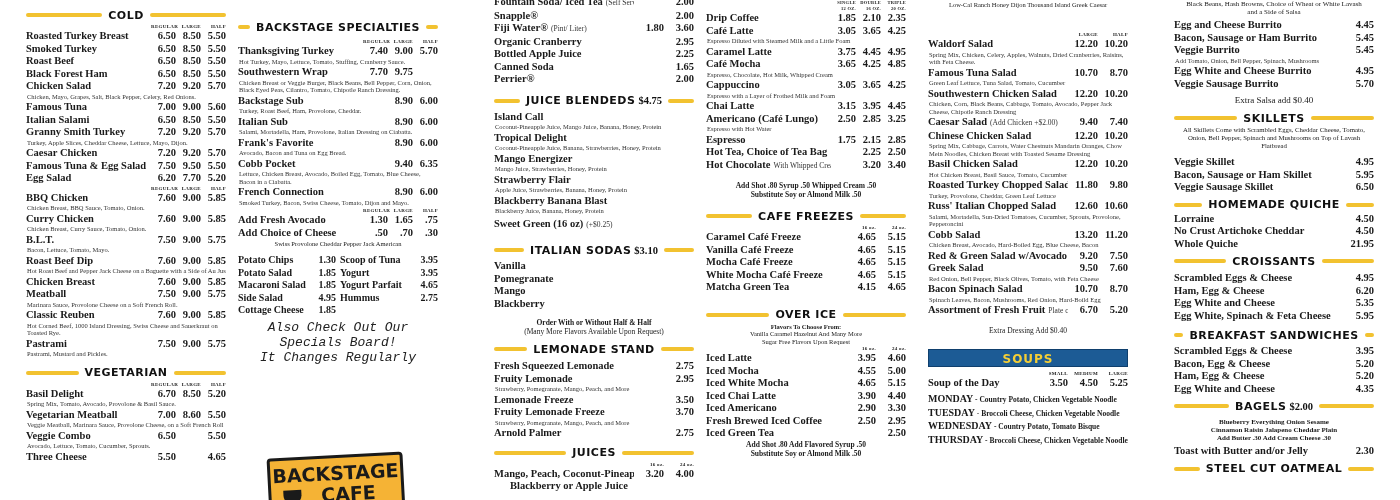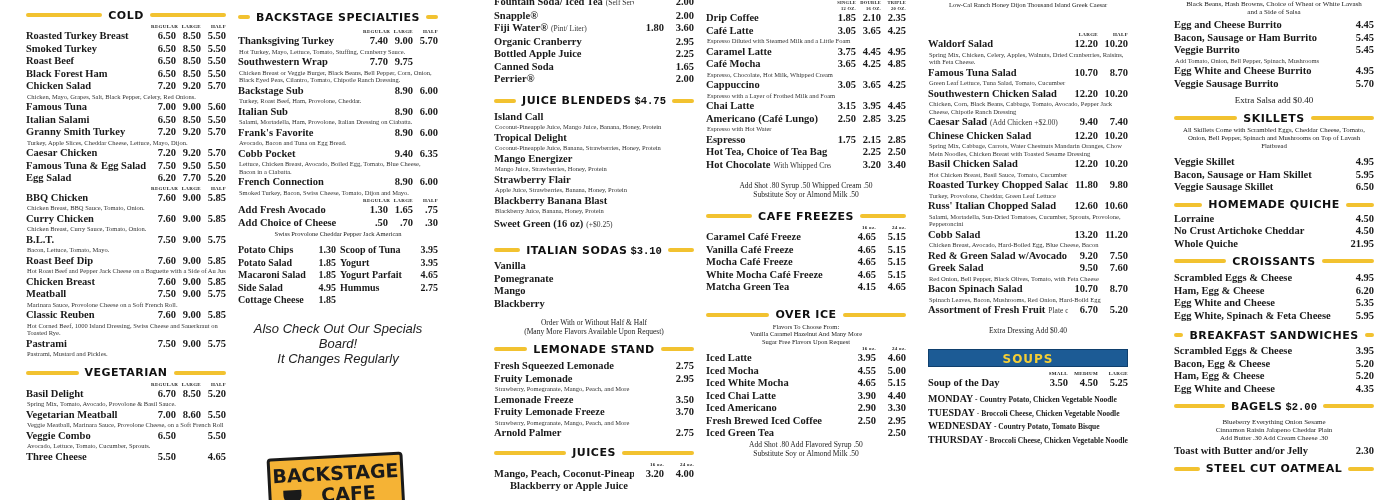--- a/index.html
+++ b/index.html
@@ -2,37 +2,37 @@
 <html><head>
 <meta charset="utf-8">
 <style>
   * { box-sizing: border-box; margin: 0; padding: 0; }
   html, body { width: 1400px; height: 500px; overflow: hidden; background: #ffffff; }
   body { font-family: "Liberation Serif", "DejaVu Serif", serif; color: #1a1a1a; position: relative; }
   .col { position: absolute; top: 0; }
   .hdr { display: flex; align-items: center; height: 14px; margin: 4px 0 1px 0; }
   .hdr .bar { flex: 1; height: 4px; background: #f2c230; border-radius: 2px; }
   .hdr .ttl { font-family: "DejaVu Sans", sans-serif; font-weight: bold; font-size: 11px; letter-spacing: 0.5px; padding: 0 6px; text-transform: uppercase; white-space: nowrap; color: #111; }
-  .hdr .ttl .pr { font-family: Liberation Mono, monospace; font-size: 10.5px; letter-spacing: 0; text-transform: none; margin-left: 3px; }
+  .hdr .ttl .pr { font-family: Liberation Serif, serif; font-size: 10.5px; letter-spacing: 0; text-transform: none; margin-left: 3px; }
   .bluehdr { background: #1c5b95; color: #f5cf35; font-family: "DejaVu Sans", sans-serif; font-weight: bold; font-size: 12px; text-align: center; height: 18px; line-height: 18px; letter-spacing: 1px; text-transform: uppercase; margin: 3px 0; border: 1px solid #0f3f6d; }
   .sz { display: flex; justify-content: flex-end; font-size: 5px; font-weight: bold; letter-spacing: 0.3px; height: 7px; line-height: 7px; }
   .sz span { display: inline-block; text-align: right; }
   .row { display: flex; align-items: baseline; font-weight: bold; font-size: 10.5px; line-height: 12.5px; white-space: nowrap; }
   .row .nm { flex: 1; overflow: hidden; text-overflow: clip; }
   .row .nm .note { font-weight: normal; font-size: 7.5px; margin-left: 3px; color: #333; }
   .row .p { display: inline-block; text-align: right; }
   .desc { font-size: 6.5px; line-height: 7.5px; color: #333; padding-left: 1px; margin-bottom: 1px; }
   .center { text-align: center; font-size: 7.5px; line-height: 9px; }
-  .center.b { font-weight: normal; }
+  .center.b { font-weight: bold; }
   .w3 .p, .w3 .sz span { width: 25px; }
   .w2 .p, .w2 .sz span { width: 30px; }
   .w1 .p { width: 40px; }
   .sides { display: grid; grid-template-columns: 1fr 1fr; column-gap: 4px; font-weight: bold; font-size: 10px; line-height: 12.5px; margin-top: 6px; }
   .sides .it { display: flex; justify-content: space-between; white-space: nowrap; }
-  .specials { font-family: Liberation Sans, sans-serif; font-style: italic; font-size: 13px; text-align: center; line-height: 15px; margin-top: 14px; color: #222; }
+  .specials { font-family: Liberation Mono, monospace; font-style: italic; font-size: 13px; text-align: center; line-height: 15px; margin-top: 3px; color: #222; }
   .logo { position: absolute; left: 268px; top: 455px; width: 136px; height: 60px; background: #f5b335; border: 3px solid #1a1a1a; transform: rotate(-3deg); border-radius: 4px; text-align: center; font-family: "DejaVu Sans", sans-serif; font-weight: bold; color: #1a1a1a; font-size: 19px; line-height: 21px; padding-top: 5px; }
   .logo .cup { position: absolute; left: 12px; top: 30px; width: 18px; height: 14px; background: #1a1a1a; border-radius: 0 0 9px 9px; }
   .days { font-size: 9.5px; line-height: 12.5px; white-space: nowrap; }
   .days b { font-size: 10px; }
   .days .dd { font-size: 7.5px; font-weight: bold; }
 </style>
 </head>
 <body>
 
 <div class="col w3" style="left:26px; width:200px; top:4px;">
@@ -214,21 +214,21 @@
       <div class="desc">Avocado, Lettuce, Tomato, Cucumber, Sprouts.</div>
       <div class="row">
         <span class="nm"><span>Three Cheese</span></span>
         <span class="p">5.50</span>
         <span class="p"></span>
         <span class="p">4.65</span>
       </div>
     </div>
 </div>
 
-<div class="col w3" style="left:238px; width:200px; top:6px;">
+<div class="col w3" style="left:238px; width:200px; top:16px;">
   <div class="hdr">
       <span class="bar"></span>
       <span class="ttl">BACKSTAGE SPECIALTIES</span>
       <span class="bar"></span>
     </div>
   <div class="sz" style="margin-top:4px">
       <span>REGULAR</span>
       <span>LARGE</span>
       <span>HALF</span>
     </div>

